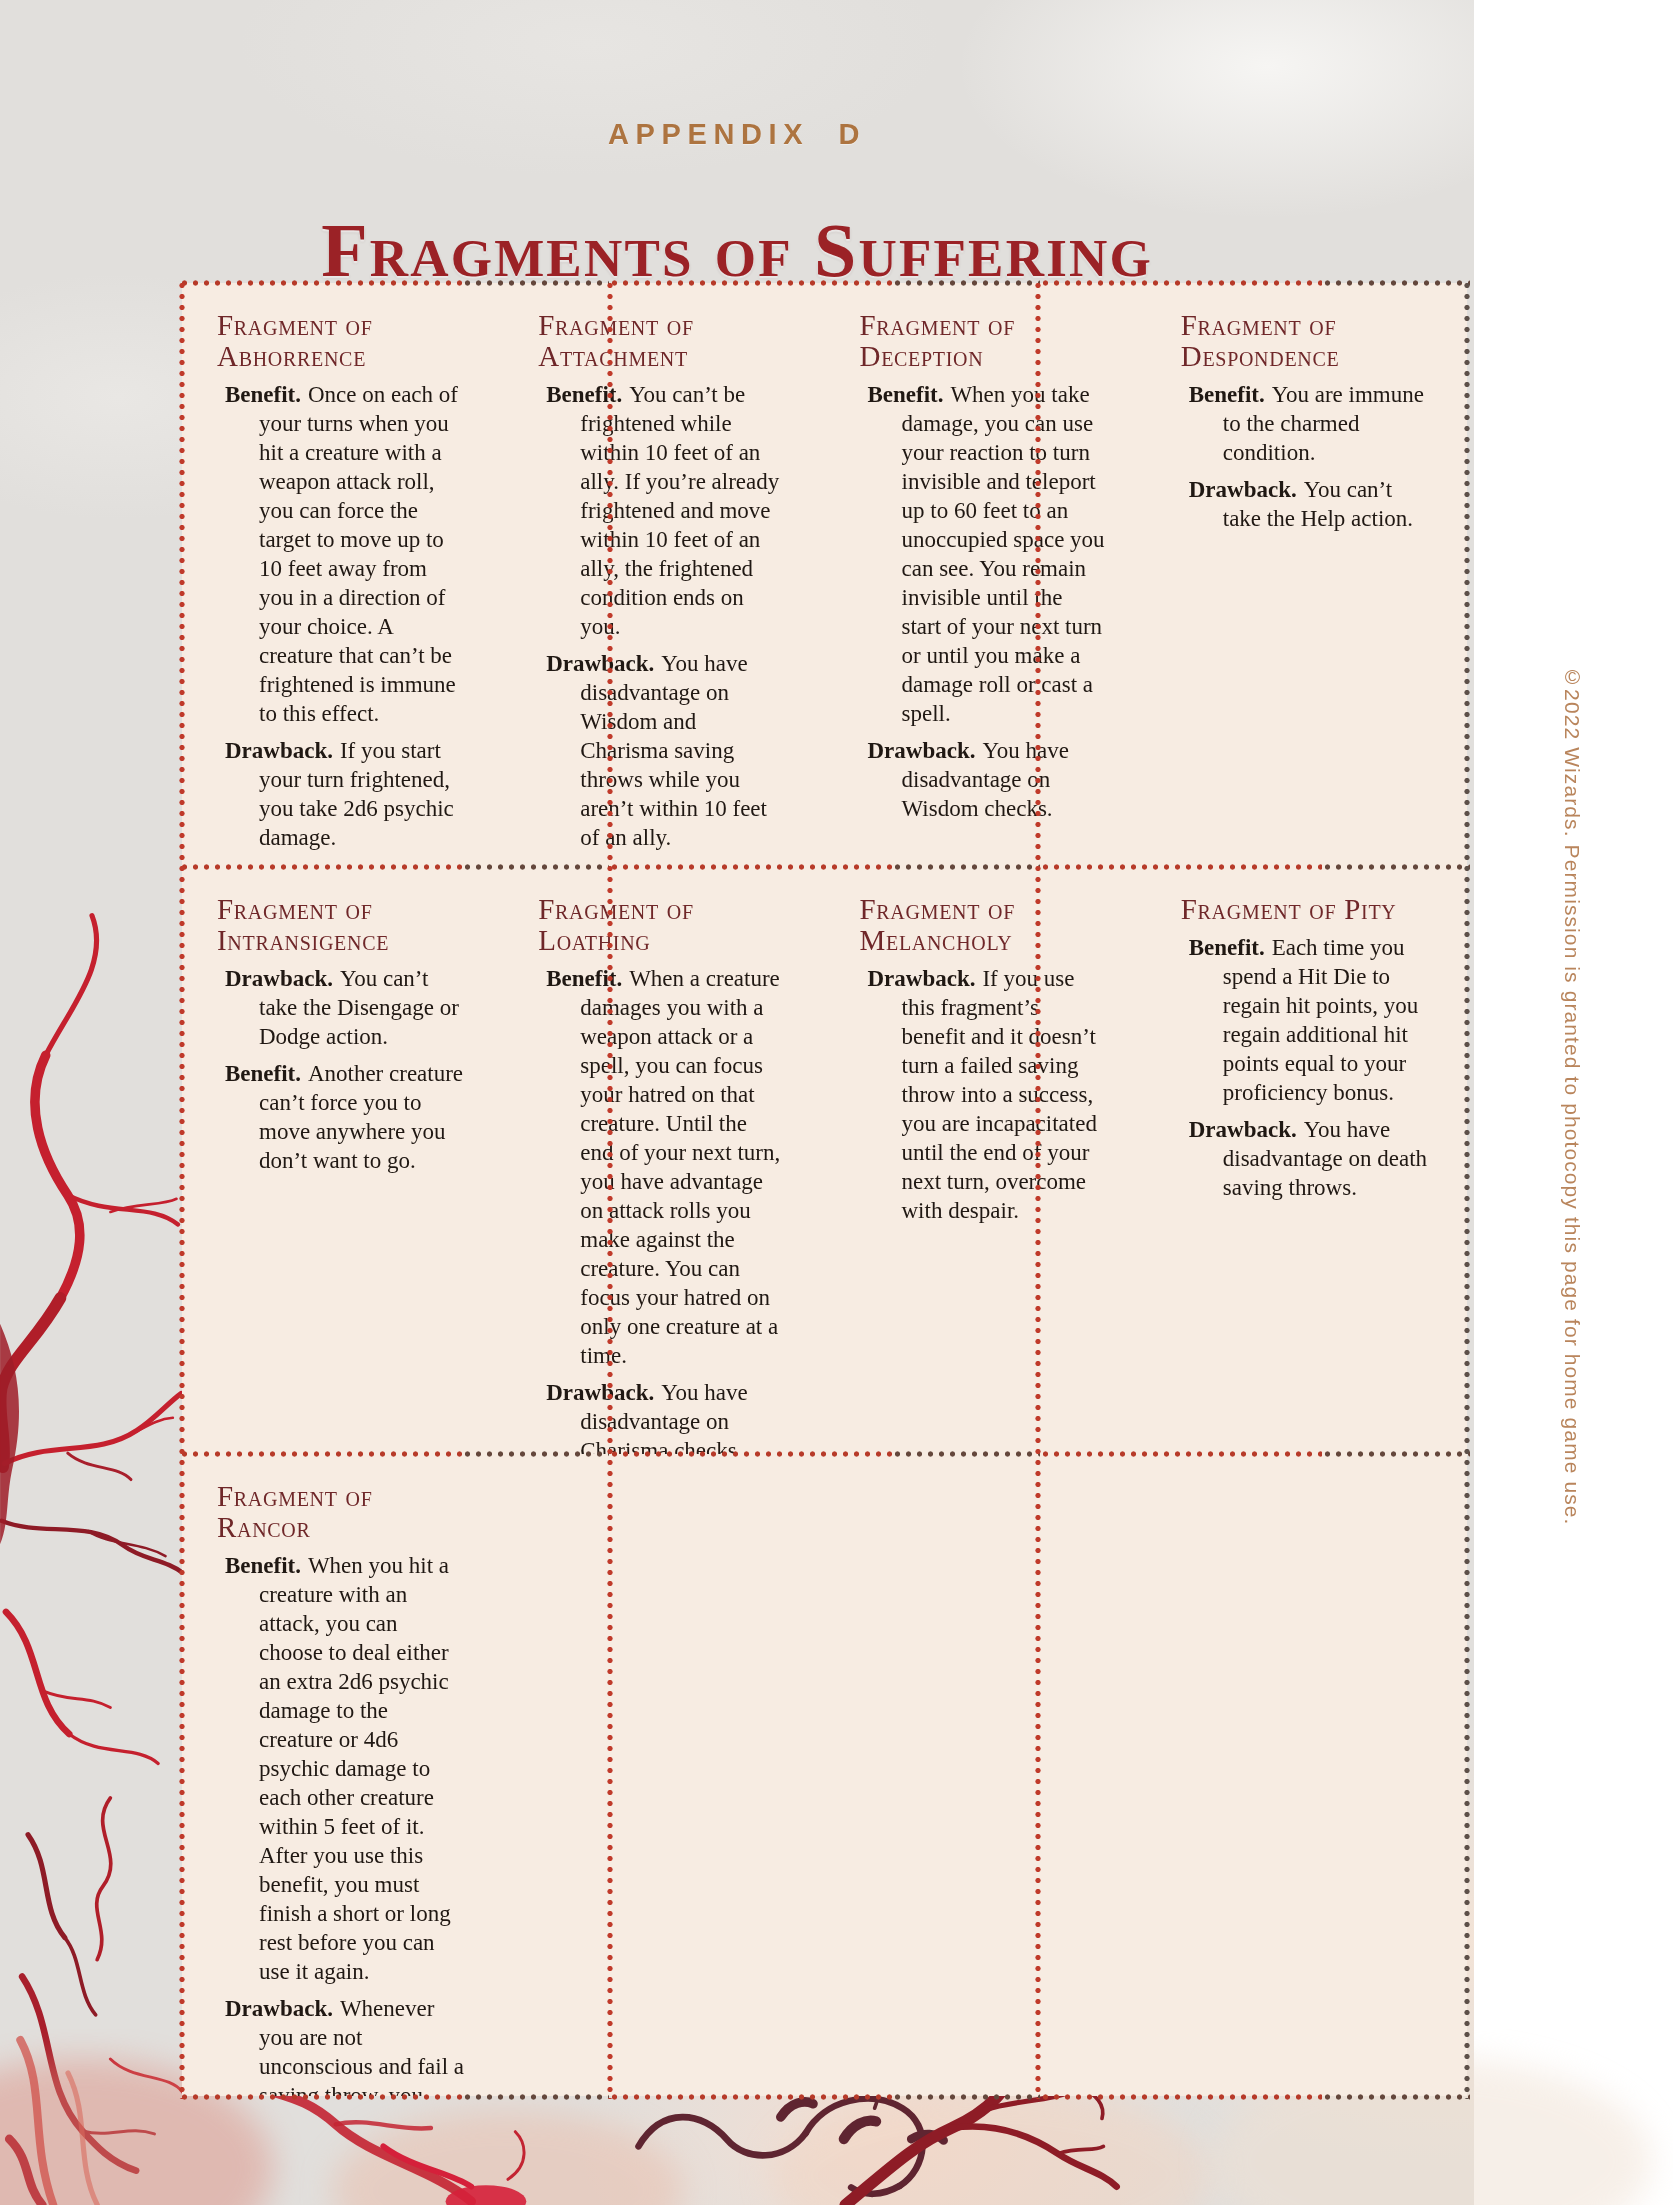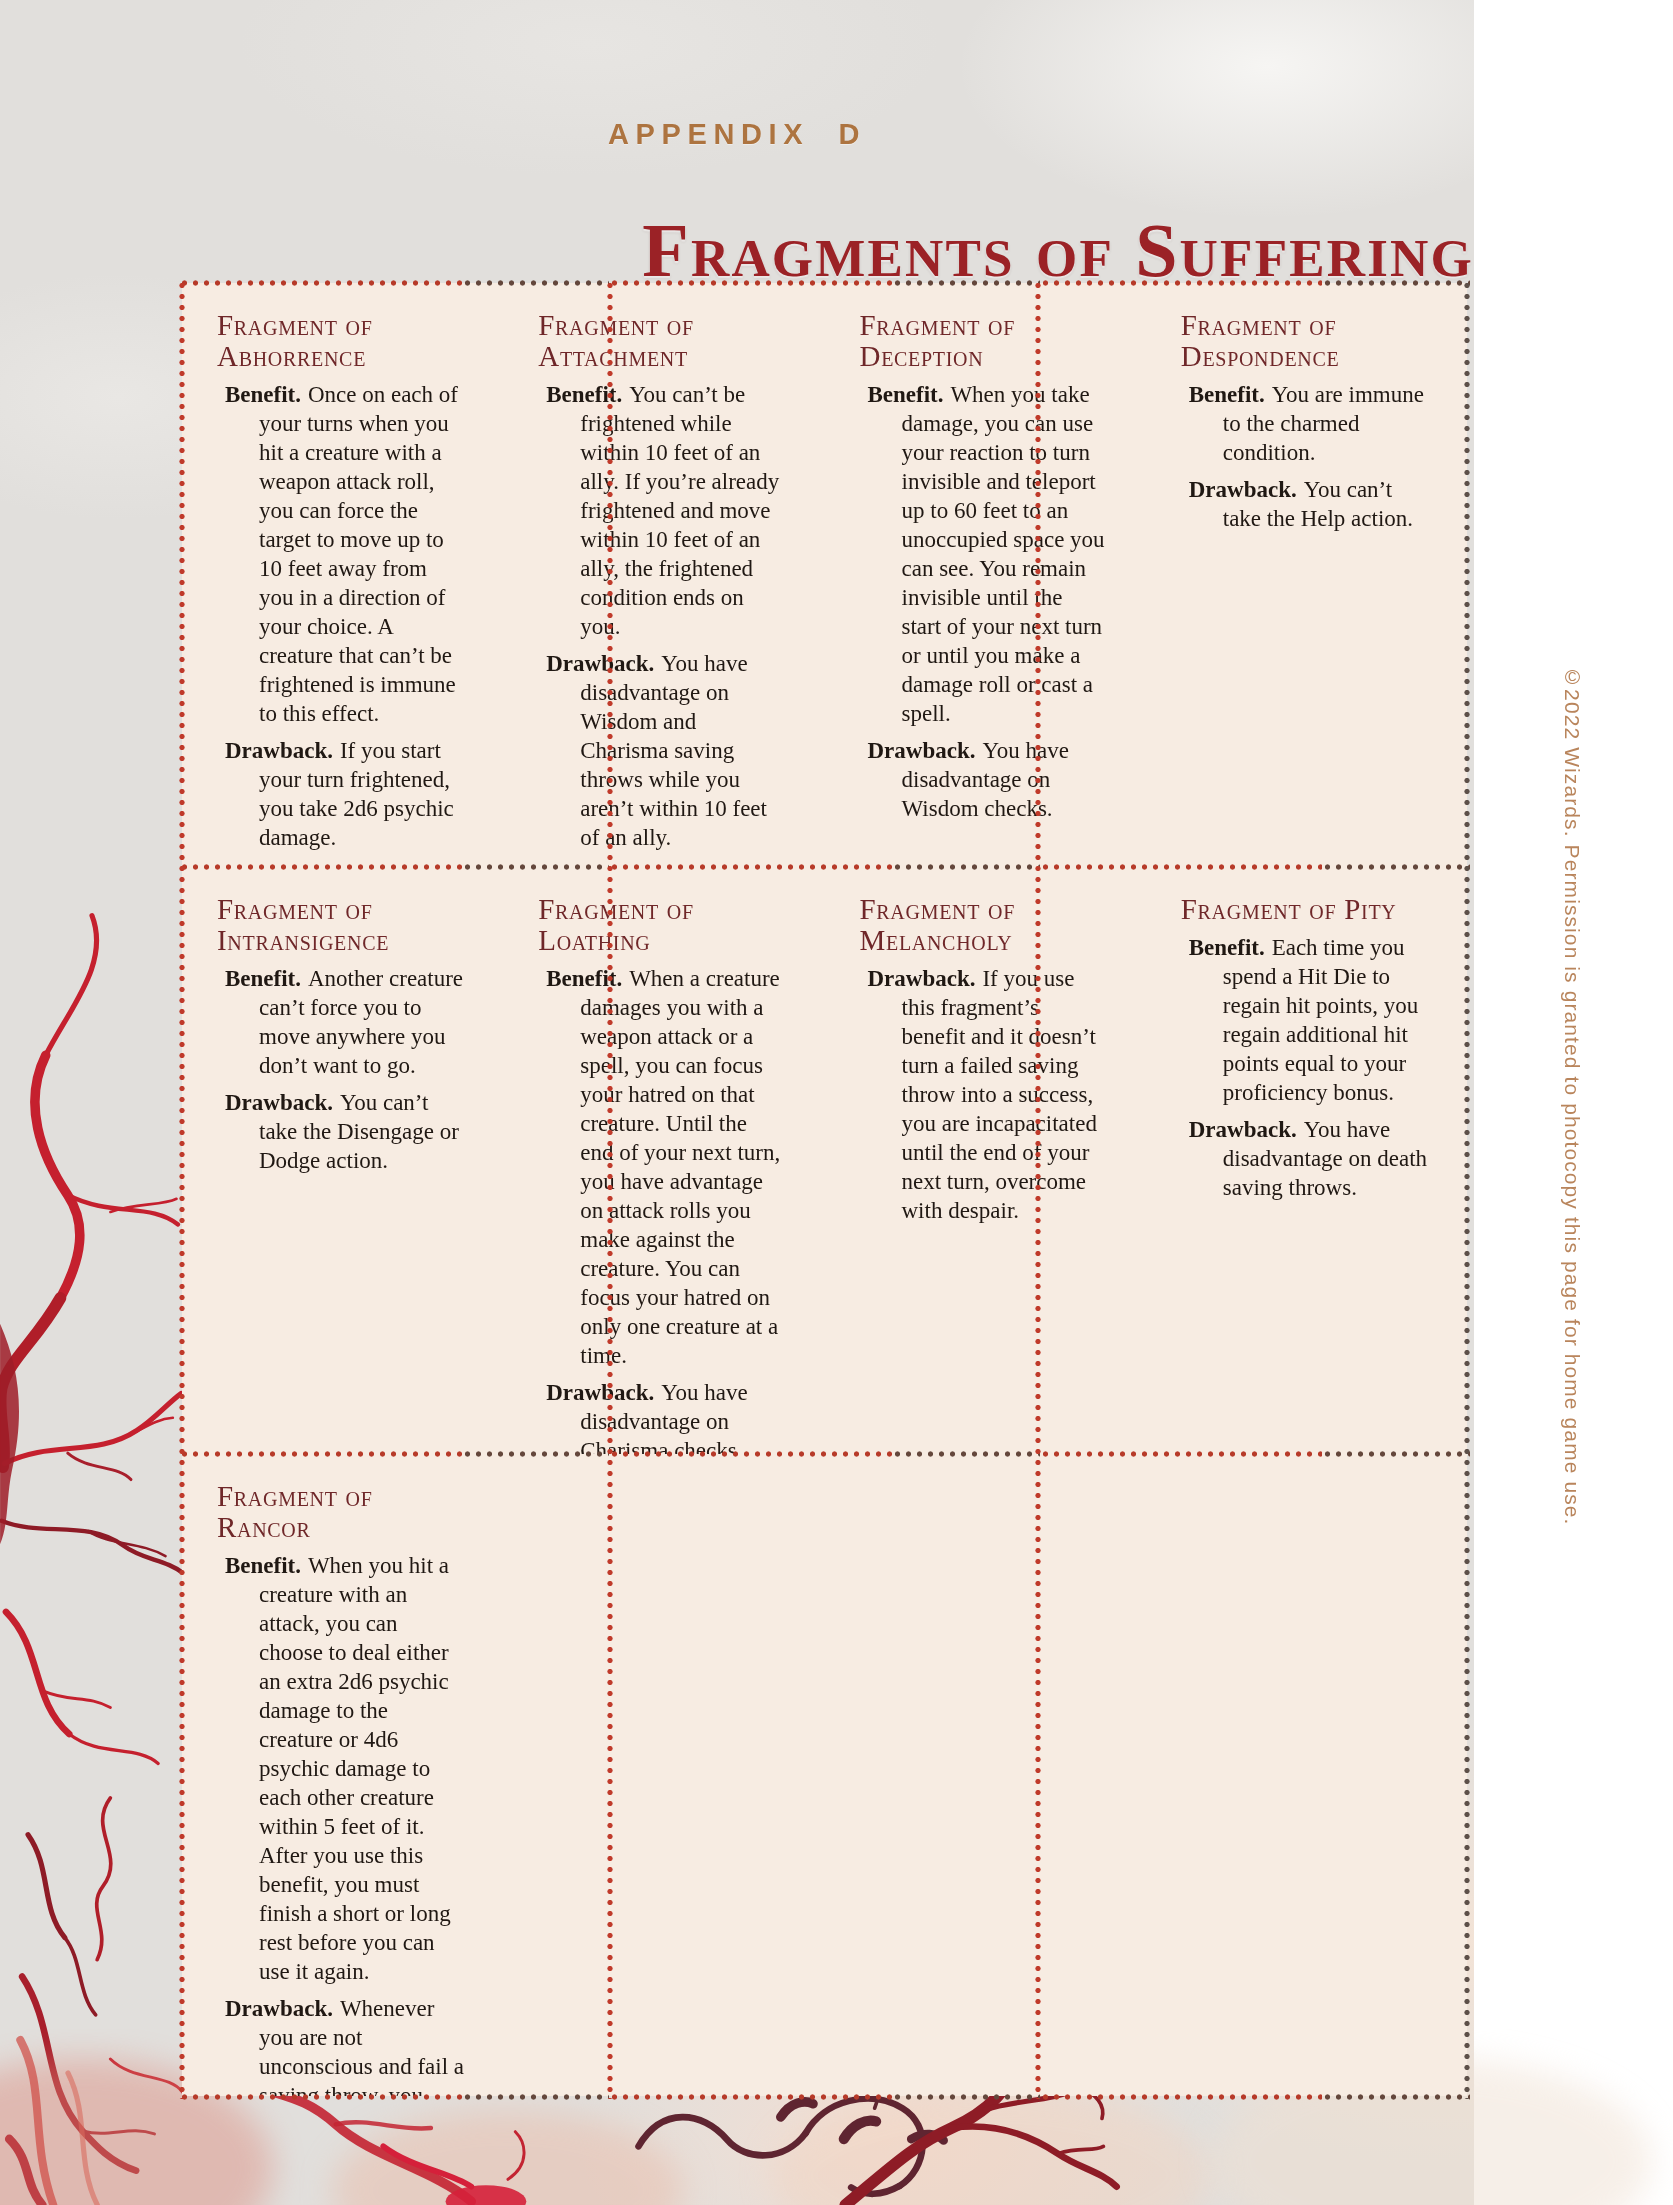--- a/index.html
+++ b/index.html
@@ -21,21 +21,21 @@
   .appendix{
     position:absolute;left:0;top:118px;width:100%;
     text-align:center;
     font-family:"Liberation Sans", sans-serif;
     font-weight:bold;font-size:29px;letter-spacing:6.6px;word-spacing:14.7px;
     color:#ad7440;
     text-shadow:0 0.7px 0 rgba(255,255,255,.4);
   }
   .page-title{
     position:absolute;left:0;top:160px;width:100%;
-    text-align:right;
+    text-align:center;
     font-size:76px;line-height:1.05;
     font-variant:small-caps;letter-spacing:2.2px;
     color:#9b2226;
     text-shadow:0 1.5px 1.5px rgba(255,255,255,.65), 0 1.5px 2.9px rgba(60,20,20,.18);
   }
   
   .grid{
     position:absolute;left:182px;top:283px;width:1285px;height:1813px;
     background:#f7ece2;
     display:grid;
@@ -197,22 +197,22 @@
         </h3>
       <p class="entry"><b>Benefit.</b><span>You are immune to the charmed condition.</span></p>
       <p class="entry"><b>Drawback.</b><span>You can’t take the Help action.</span></p>
     </div>
 
     <div class="card">
       <h3 class="card-title">
           <span>Fragment of</span>
           <span>Intransigence</span>
         </h3>
+      <p class="entry"><b>Drawback.</b><span>You can’t take the Disengage or Dodge action.</span></p>
       <p class="entry"><b>Benefit.</b><span>Another creature can’t force you to move anywhere you don’t want to go.</span></p>
-      <p class="entry"><b>Drawback.</b><span>You can’t take the Disengage or Dodge action.</span></p>
     </div>
 
     <div class="card">
       <h3 class="card-title">
           <span>Fragment of Loathing</span>
         </h3>
       <p class="entry"><b>Benefit.</b><span>When a creature damages you with a weapon attack or a spell, you can focus your hatred on that creature. Until the end of your next turn, you have advantage on attack rolls you make against the creature. You can focus your hatred on only one creature at a time.</span></p>
       <p class="entry"><b>Drawback.</b><span>You have disadvantage on Charisma checks.</span></p>
     </div>
 

